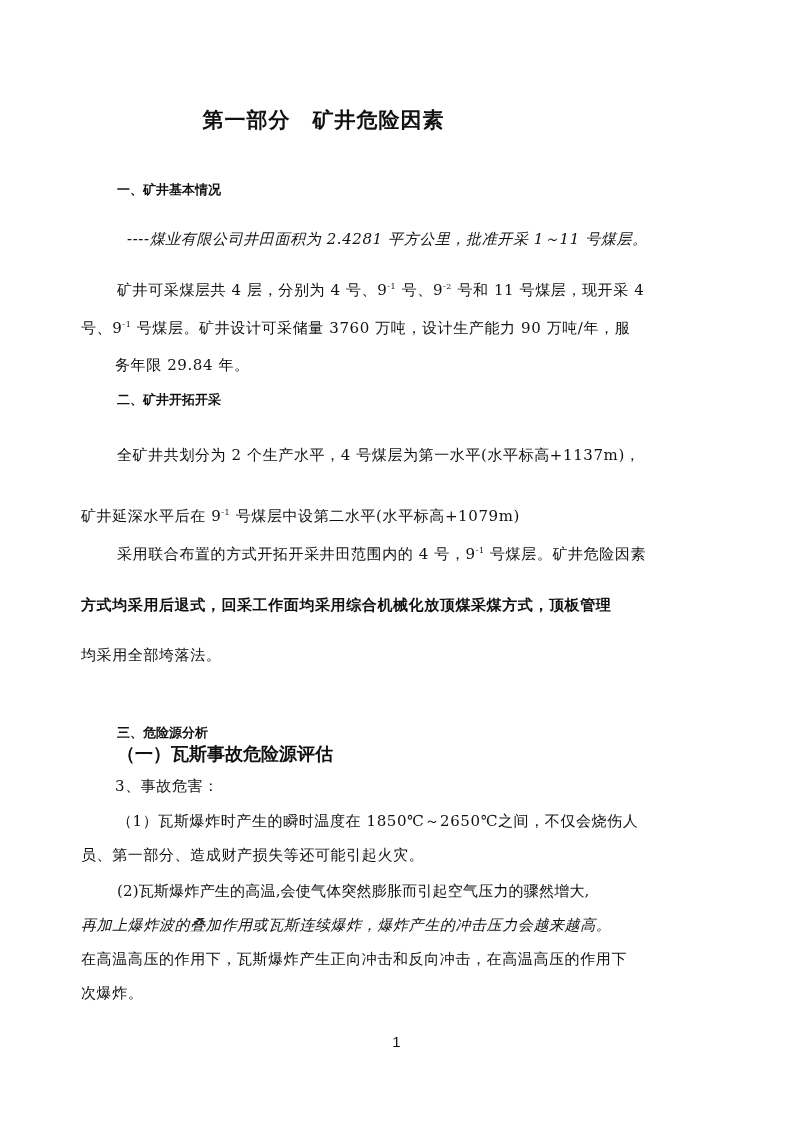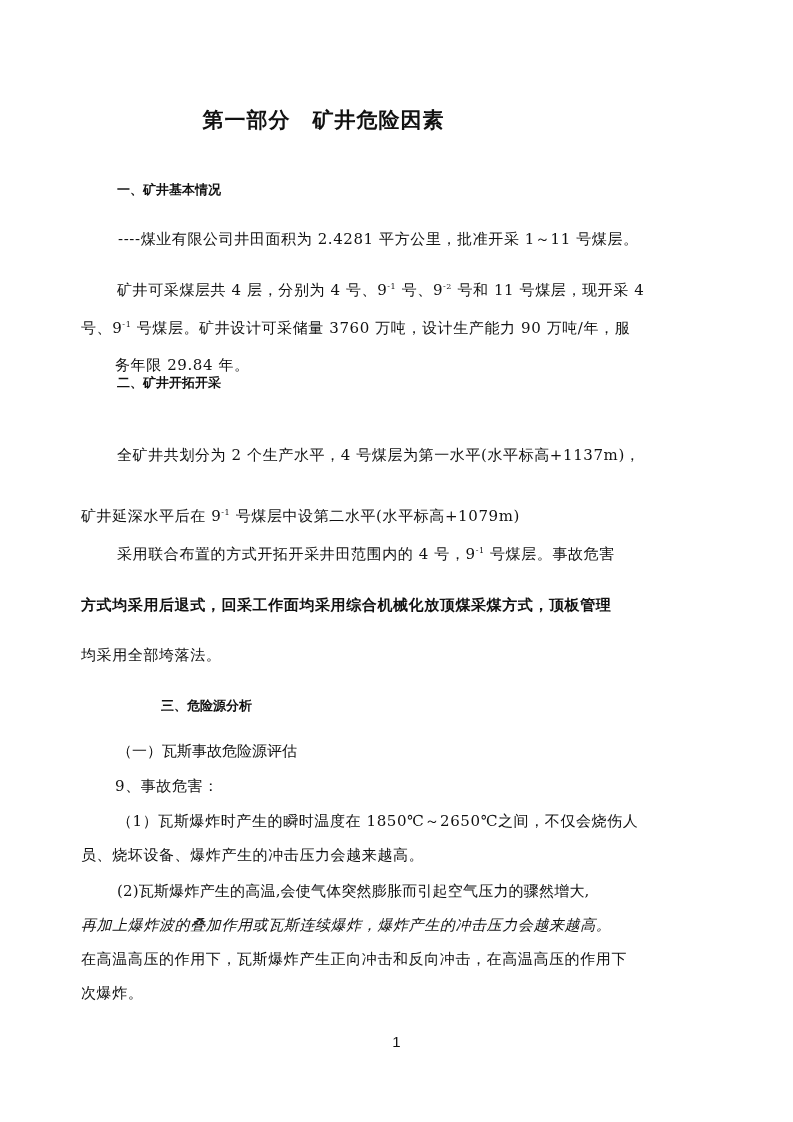--- a/index.html
+++ b/index.html
@@ -5,52 +5,52 @@
   html, body { margin: 0; padding: 0; background: #ffffff; }
   body { width: 793px; height: 1122px; position: relative; overflow: hidden;
          font-family: "DejaVu Serif", "Liberation Serif", serif; color: #111; }
   .abs { position: absolute; white-space: nowrap; }
   .title { top: 106px; left: 0; width: 647px; text-align: center;
            font-family: "DejaVu Sans", "Liberation Sans", sans-serif;
            font-weight: bold; font-size: 21px; letter-spacing: 1px; }
   .h1 { font-family: "DejaVu Sans", "Liberation Sans", sans-serif;
         font-weight: bold; font-size: 13px; left: 117px; }
   .h2 { font-family: "DejaVu Sans", "Liberation Sans", sans-serif;
-        font-weight: normal; font-size: 15px; left: 117px; }
+        font-weight: bold; font-size: 18px; left: 117px; }
   .p { font-size: 15px; letter-spacing: 0.6px; }
   sup { font-size: 8px; vertical-align: 6px; }
   .pagenum { top: 1033px; left: 0; width: 793px; text-align: center;
              font-family: "Liberation Sans", sans-serif; font-size: 15px; }
 </style>
 </head>
 <body>
 
 <div>
 
   <div class="abs title">第一部分　矿井危险因素</div>
 
   <div class="abs h1" style="top:181px;">一、矿井基本情况</div>
-  <div class="abs p" style="top:230px; left:118px;">----煤业有限公司井田面积为 2.4281 平方公里，批准开采 1～11 号煤层。</div>
+  <div class="abs p" style="top:230px; left:127px;font-style:italic;">----煤业有限公司井田面积为 2.4281 平方公里，批准开采 1～11 号煤层。</div>
 
   <div class="abs p" style="top:281px; left:117px;"><span>矿井可采煤层共 4 层，分别为 4 号、9</span><sup>-1</sup><span> 号、9</span><sup>-2</sup><span> 号和 11 号煤层，现开采 4</span></div>
   <div class="abs p" style="top:319px; left:81px;text-align:right;"><span>号、9</span><sup>-1</sup><span> 号煤层。矿井设计可采储量 3760 万吨，设计生产能力 90 万吨/年，服</span></div>
   <div class="abs p" style="top:356px; left:81px;margin-left:34px;">务年限 29.84 年。</div>
 
-  <div class="abs h1" style="top:374px;">二、矿井开拓开采</div>
+  <div class="abs h1" style="top:391px;">二、矿井开拓开采</div>
   <div class="abs p" style="top:446px; left:117px;">全矿井共划分为 2 个生产水平，4 号煤层为第一水平(水平标高+1137m)，</div>
   <div class="abs p" style="top:507px; left:81px;"><span>矿井延深水平后在 9</span><sup>-1</sup><span> 号煤层中设第二水平(水平标高+1079m)</span></div>
 
-  <div class="abs p" style="top:545px; left:117px;"><span>采用联合布置的方式开拓开采井田范围内的 4 号，9</span><sup>-1</sup><span> 号煤层。事故危害</span></div>
+  <div class="abs p" style="top:545px; left:117px;"><span>采用联合布置的方式开拓开采井田范围内的 4 号，9</span><sup>-1</sup><span> 号煤层。矿井危险因素</span></div>
   <div class="abs p" style="top:596px; left:81px;font-weight:bold;">方式均采用后退式，回采工作面均采用综合机械化放顶煤采煤方式，顶板管理</div>
   <div class="abs p" style="top:646px; left:81px;">均采用全部垮落法。</div>
 
-  <div class="abs h1" style="top:697px;margin-left:44px;">三、危险源分析</div>
+  <div class="abs h1" style="top:724px;">三、危险源分析</div>
   <div class="abs h2" style="top:742px; left:117px;">（一）瓦斯事故危险源评估</div>
-  <div class="abs p" style="top:777px; left:115px;">9、事故危害：</div>
+  <div class="abs p" style="top:777px; left:115px;">3、事故危害：</div>
   <div class="abs p" style="top:812px; left:117px;">（1）瓦斯爆炸时产生的瞬时温度在 1850℃～2650℃之间，不仅会烧伤人</div>
-  <div class="abs p" style="top:846px; left:81px;">员、烧坏设备、爆炸产生的冲击压力会越来越高。</div>
+  <div class="abs p" style="top:846px; left:81px;">员、第一部分、造成财产损失等还可能引起火灾。</div>
   <div class="abs p" style="top:882px; left:117px; letter-spacing:0.2px;">(2)瓦斯爆炸产生的高温,会使气体突然膨胀而引起空气压力的骤然增大,</div>
   <div class="abs p" style="top:916px; left:81px;font-style:italic;">再加上爆炸波的叠加作用或瓦斯连续爆炸，爆炸产生的冲击压力会越来越高。</div>
   <div class="abs p" style="top:950px; left:81px;">在高温高压的作用下，瓦斯爆炸产生正向冲击和反向冲击，在高温高压的作用下</div>
   <div class="abs p" style="top:984px; left:81px;">次爆炸。</div>
 
   <div class="abs pagenum">1</div>
 </div>
 
 </body></html>

